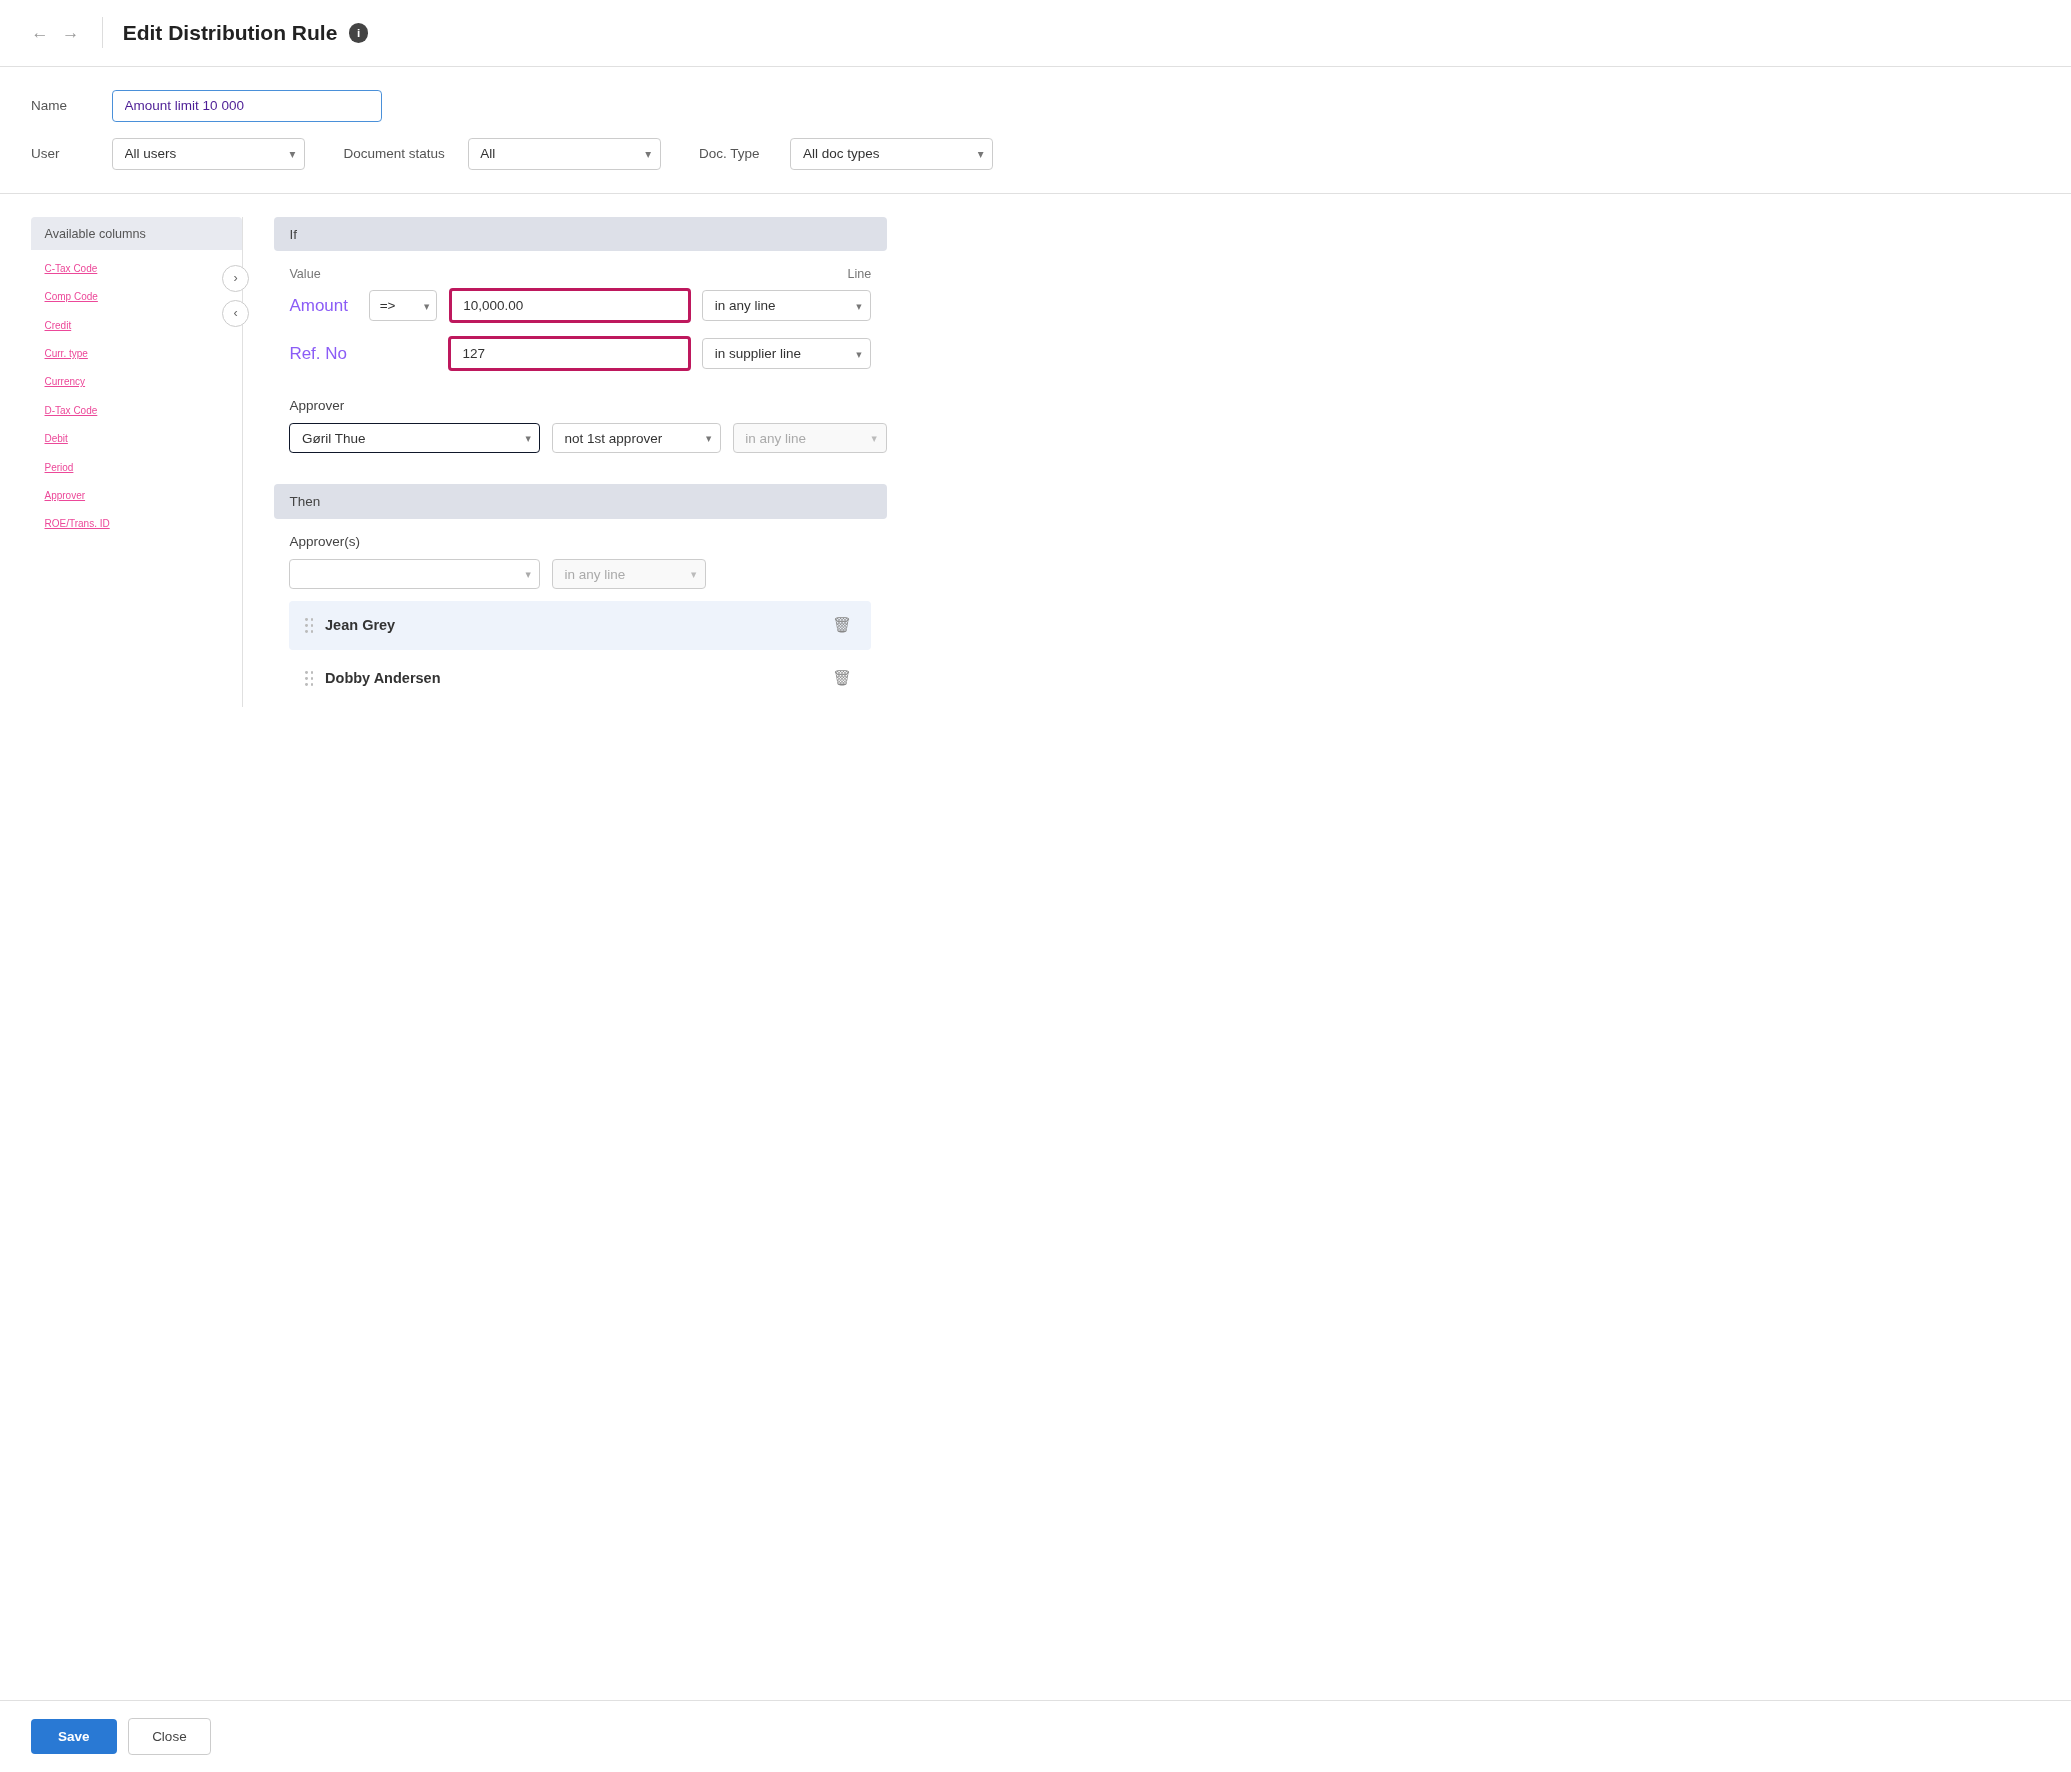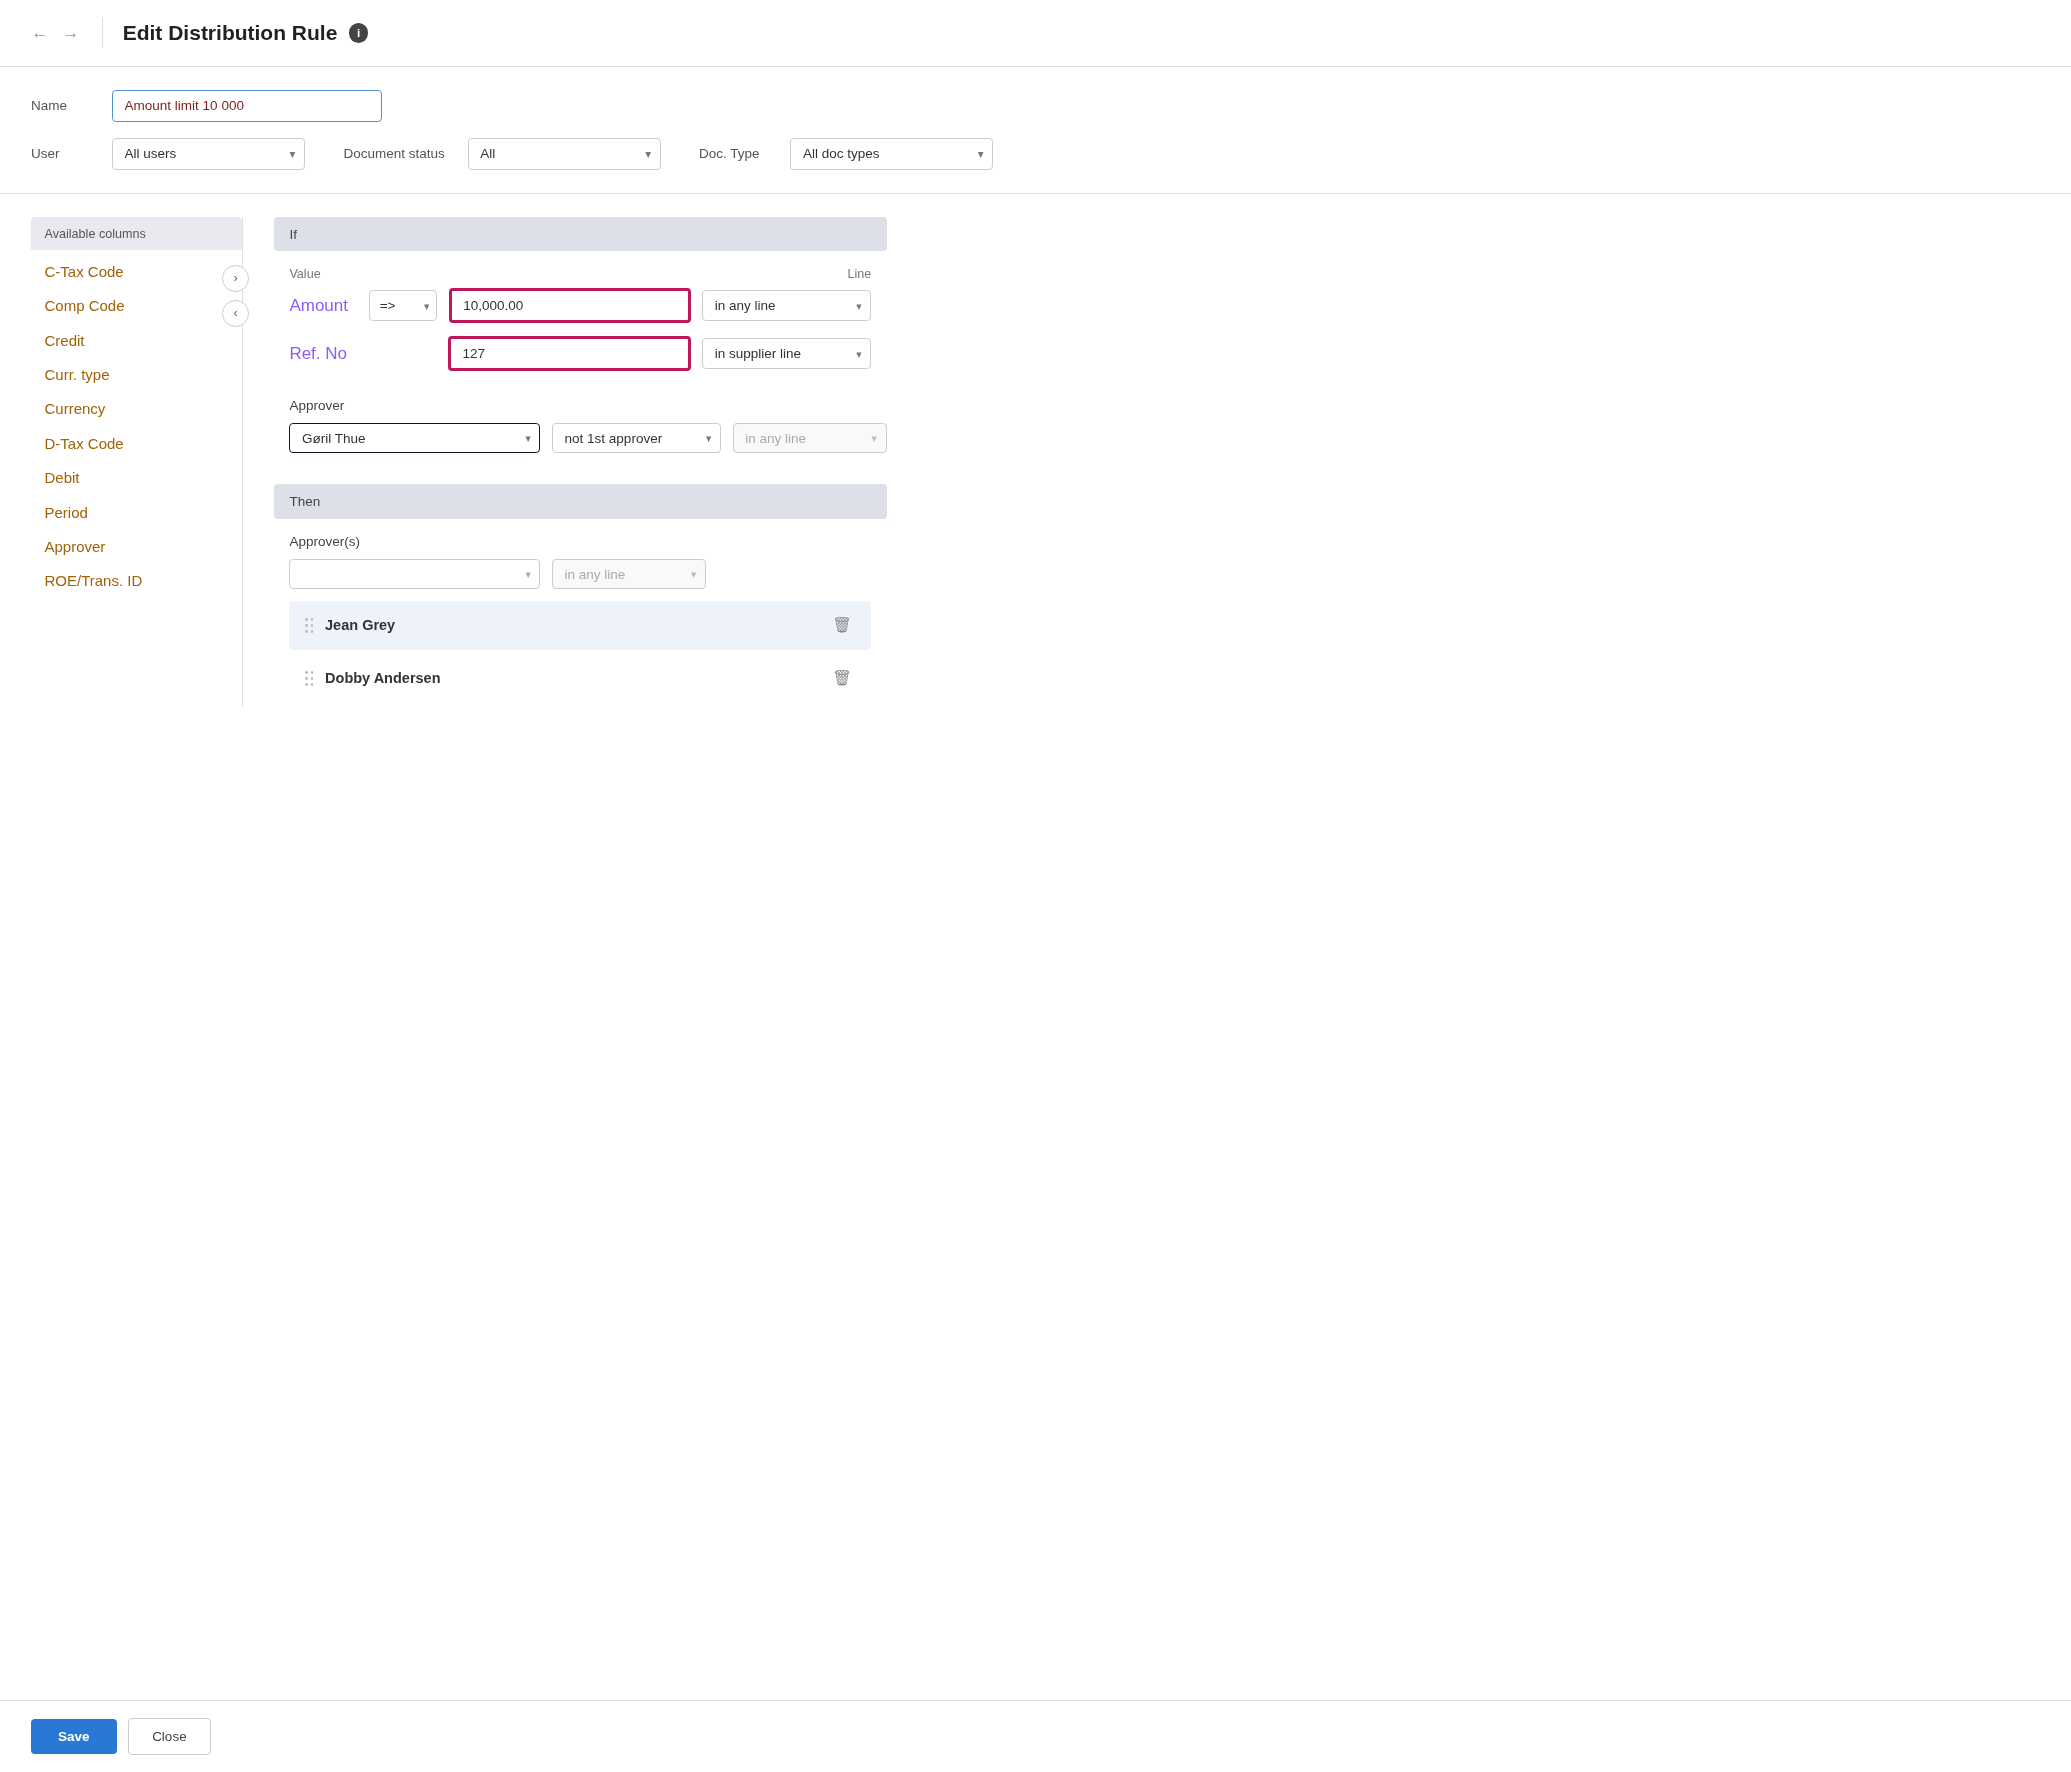--- a/index.html
+++ b/index.html
@@ -53,21 +53,21 @@
     .form-label {
       font-size: 13.5px;
       color: #555;
       min-width: 58px;
     }
     .form-input {
       border: 1.4px solid #4a90d9;
       border-radius: 3.9px;
       padding: 7.7px 11.6px;
       font-size: 13.5px;
-      color: #7f1d1d;
+      color: #4c1d95;
       outline: none;
       width: 270px;
     }
 
     .select-wrapper {
       position: relative;
       display: inline-flex;
       align-items: center;
     }
     .select-wrapper select {
@@ -108,23 +108,24 @@
     .sidebar-header {
       background: #e8eaf0;
       padding: 9.7px 13.5px;
       font-size: 12.6px;
       color: #555;
       border-radius: 3.9px 3.9px 0 0;
       margin-bottom: 3.9px;
     }
     .sidebar-item {
       padding: 8.7px 13.5px;
-      font-size: 15px;
-      color: #a16207;
-      cursor: pointer;
+      font-size: 10px;
+      color: #ec4899;
+      cursor: pointer;
+      text-decoration: underline;
     }
 
     .arrow-buttons {
       position: absolute;
       left: -21px;
       top: 48px;
       display: flex;
       flex-direction: column;
       gap: 7.7px;
       z-index: 10;

